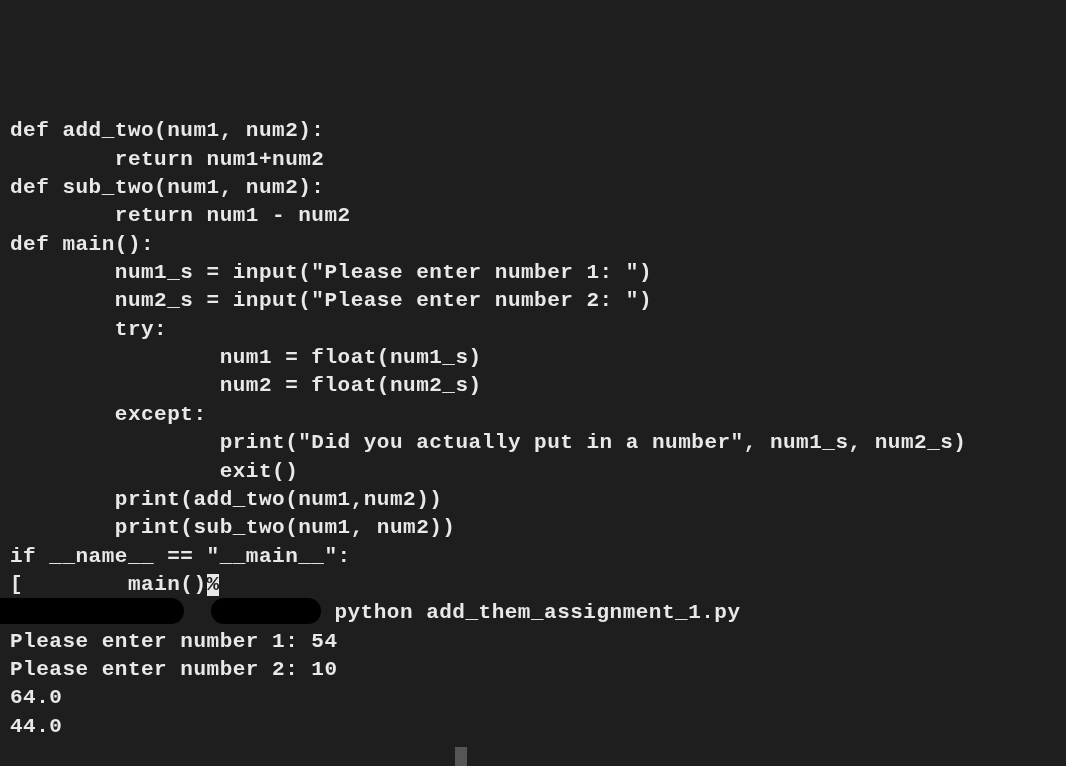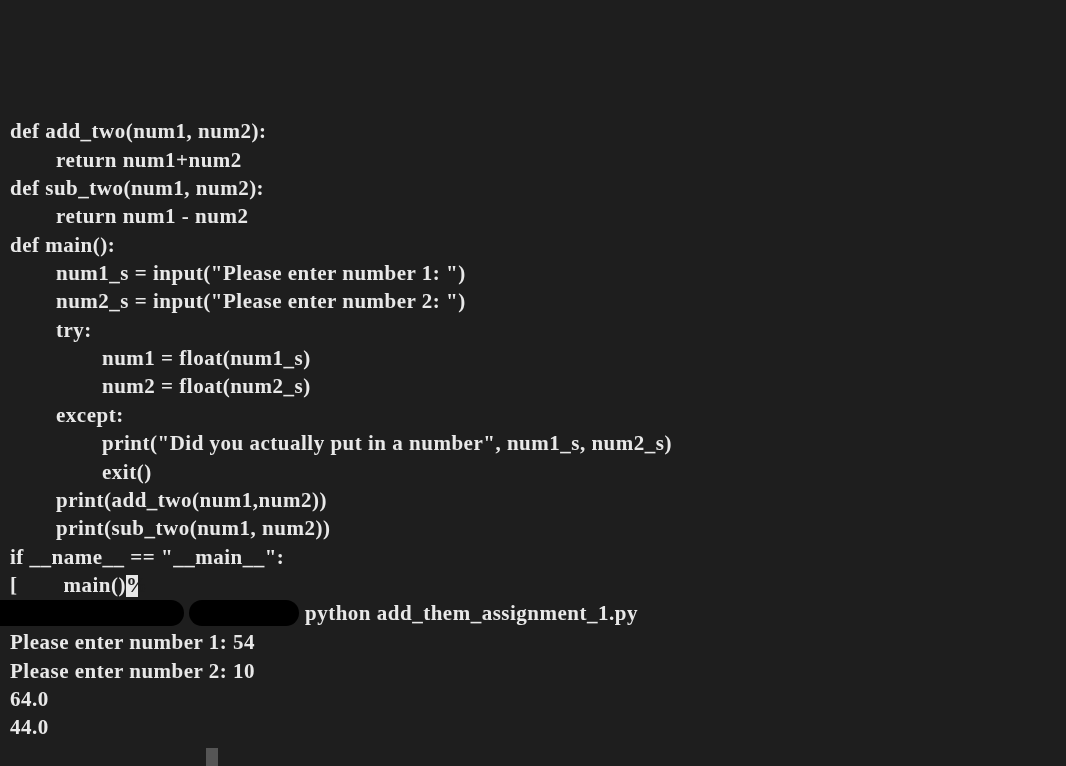--- a/index.html
+++ b/index.html
@@ -1,19 +1,18 @@
 <!DOCTYPE html>
 <html><head>
   <meta charset="utf-8">
   <style>
     * {
       margin: 0;
       padding: 0;
       box-sizing: border-box;
-      font-family: Liberation Serif, serif;
     }
     body {
       background-color: #1e1e1e;
       color: #e8e8e8;
       font-family: 'Menlo', 'Monaco', 'Courier New', monospace;
       font-size: 21px;
       font-weight: bold;
       line-height: 1.35;
       padding: 4px 10px;
       width: 1066px;

